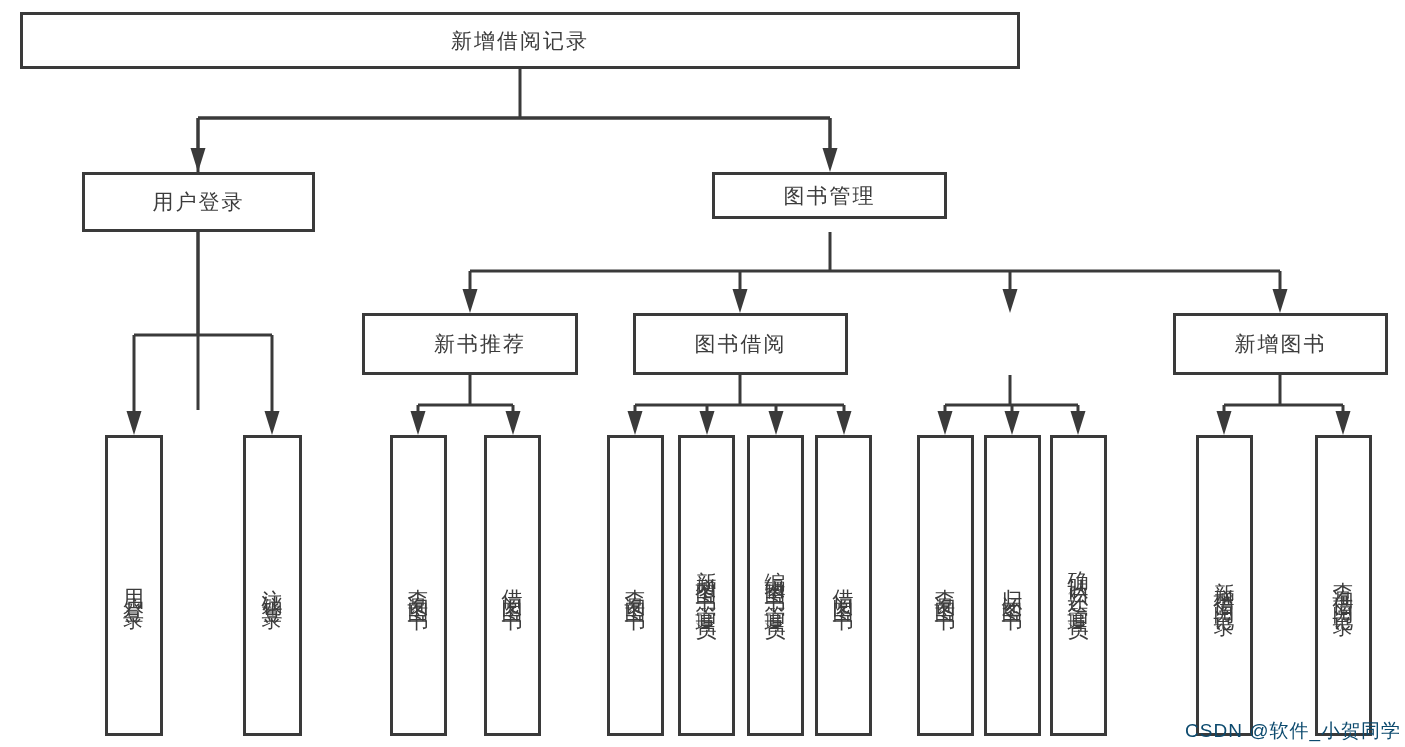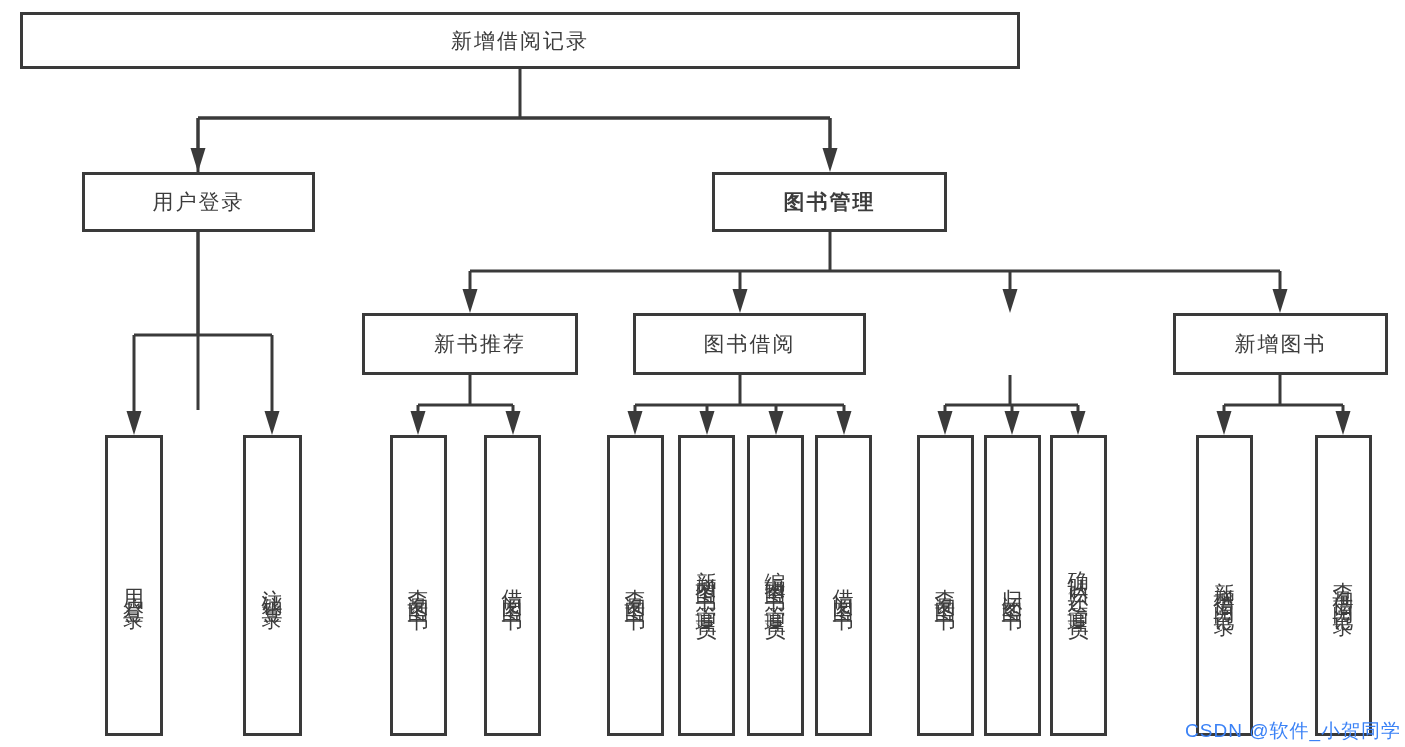--- a/index.html
+++ b/index.html
@@ -35,44 +35,44 @@
   }
   .vbox {
     writing-mode: vertical-lr;
     text-orientation: mixed;
     letter-spacing: 7px;
     line-height: 1;
   }
   
   .n-root   { left: 20px;   top: 12px;  width: 1000px; height: 57px; }
   .n-l2a    { left: 82px;   top: 172px; width: 233px;  height: 60px; }
-  .n-l2b    { left: 712px;  top: 172px; width: 235px;  height: 60px; font-weight: bold; }
+  .n-l2b    { left: 712px;  top: 172px; width: 235px;  height: 47px; }
   .n-l3a    { left: 362px;  top: 313px; width: 216px;  height: 62px; padding-left: 20px; }
-  .n-l3b    { left: 633px;  top: 313px; width: 233px;  height: 62px; }
+  .n-l3b    { left: 633px;  top: 313px; width: 215px;  height: 62px; }
   .n-l3c    { left: 903px;  top: 313px; width: 215px;  height: 62px; }
   .n-l3d    { left: 1173px; top: 313px; width: 215px;  height: 62px; }
   .leaf     { top: 435px; height: 301px; }
   .n-lf1  { left: 105px;  width: 58px; }
   .n-lf2  { left: 243px;  width: 59px; }
   .n-lf3  { left: 390px;  width: 57px; }
   .n-lf4  { left: 484px;  width: 57px; }
   .n-lf5  { left: 607px;  width: 57px; }
   .n-lf6  { left: 678px;  width: 57px; }
   .n-lf7  { left: 747px;  width: 57px; }
   .n-lf8  { left: 815px;  width: 57px; }
   .n-lf9  { left: 917px;  width: 57px; }
   .n-lf10 { left: 984px;  width: 57px; }
   .n-lf11 { left: 1050px; width: 57px; }
   .n-lf12 { left: 1196px; width: 57px; }
   .n-lf13 { left: 1315px; width: 57px; }
   #watermark {
     position: absolute;
     right: 4px;
     bottom: 3px;
-    color: #3b82f6;
+    color: #0c4a6e;
     font-size: 19px;
     letter-spacing: 1px;
     z-index: 5;
     white-space: nowrap;
   }
   svg line, svg path { stroke: #3a3a3a; stroke-width: 3; fill: none; }
   svg polygon { fill: #3a3a3a; stroke: none; }
 </style>
 </head>
 <body>

